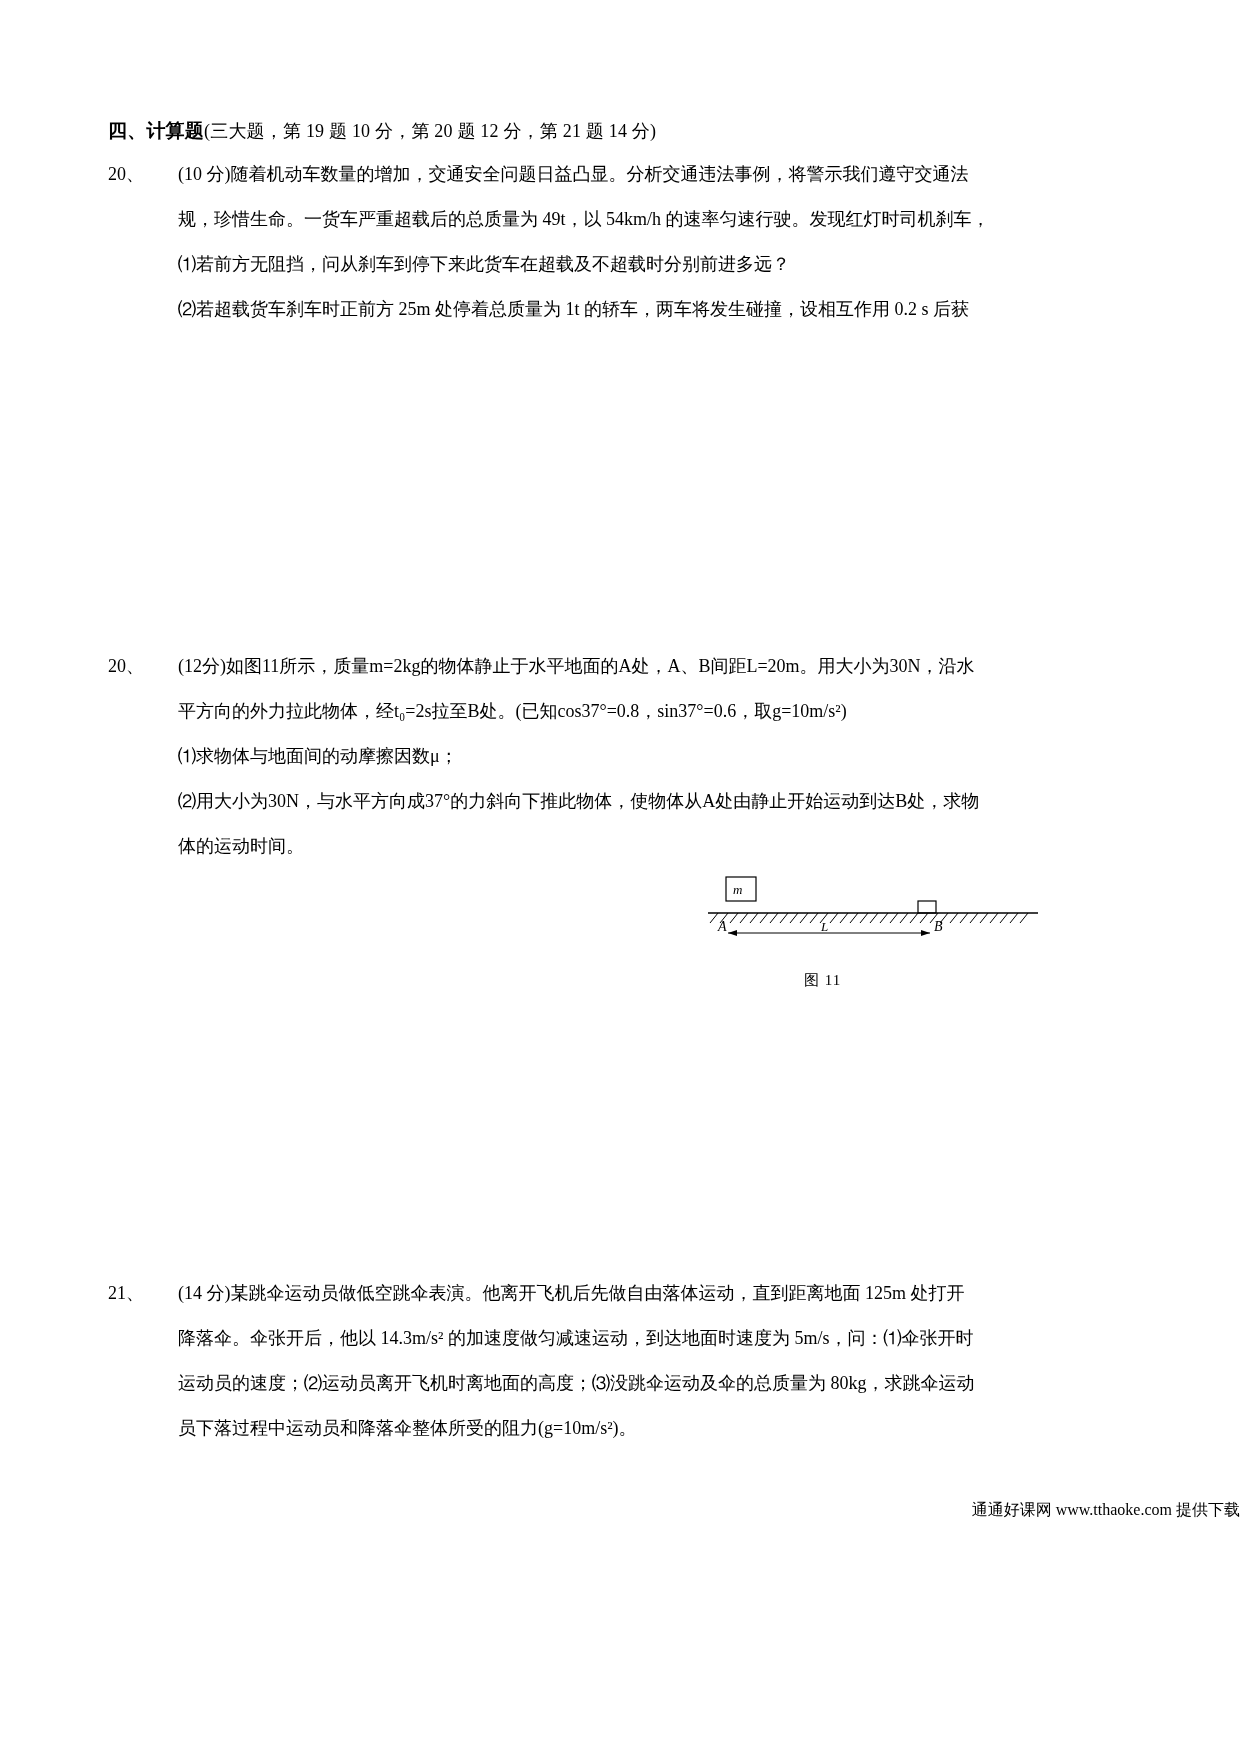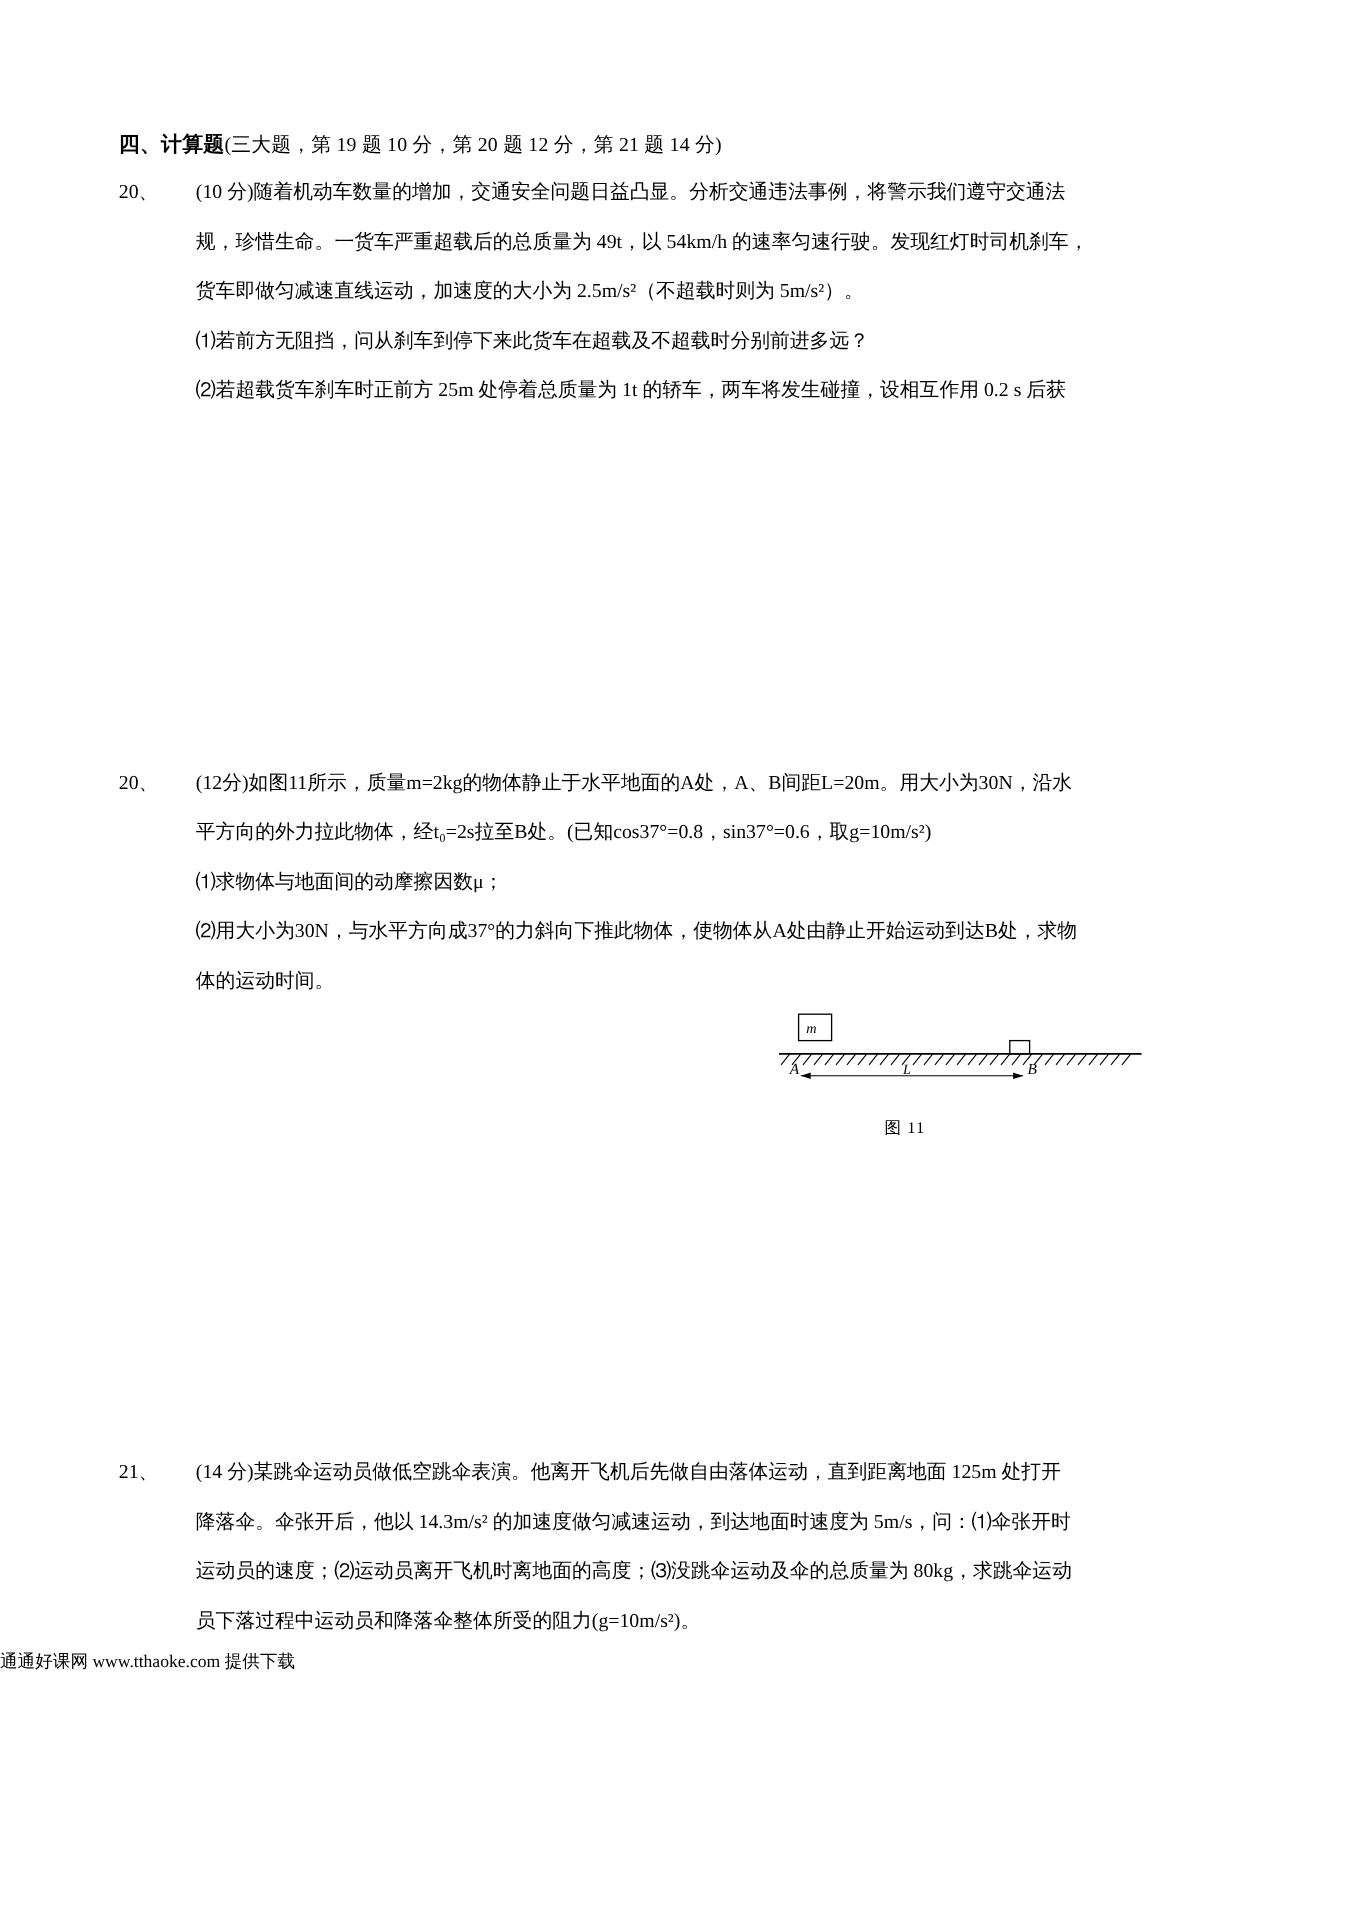--- a/index.html
+++ b/index.html
@@ -84,41 +84,40 @@
     font-size: 15px;
     letter-spacing: 1px;
   }
   .spacer-1 { height: 300px; }
   .spacer-2 { height: 270px; }
   .footer {
     position: absolute;
     left: 0;
     top: 1500px;
     width: 1240px;
-    text-align: left;
+    text-align: right;
     font-size: 16px;
     font-family: "Liberation Serif", "DejaVu Serif", serif;
   }
 </style>
 </head>
 <body>
 
 <div class="page">
   <div class="content">
 
     <div class="section-heading">
       <span>四、计算题</span><span class="sub">(三大题，第 19 题 10 分，第 20 题 12 分，第 21 题 14 分)</span>
     </div>
 
     <div class="qblock">
       <div class="qnum">20、</div>
       <div class="qbody">
         <p>(10 分)随着机动车数量的增加，交通安全问题日益凸显。分析交通违法事例，将警示我们遵守交通法</p>
         <p>规，珍惜生命。一货车严重超载后的总质量为 49t，以 54km/h 的速率匀速行驶。发现红灯时司机刹车，</p>
-        <p>货车即做匀减速直线运动，加速度的大小为 2.5m/s²（不超载时则为 5m/s²）。</p>
         <p class="sub-item">⑴若前方无阻挡，问从刹车到停下来此货车在超载及不超载时分别前进多远？</p>
         <p class="sub-item">⑵若超载货车刹车时正前方 25m 处停着总质量为 1t 的轿车，两车将发生碰撞，设相互作用 0.2 s 后获</p>
       </div>
     </div>
 
     <div class="spacer-1"></div>
 
     <div class="qblock">
       <div class="qnum">20、</div>
       <div class="qbody">

